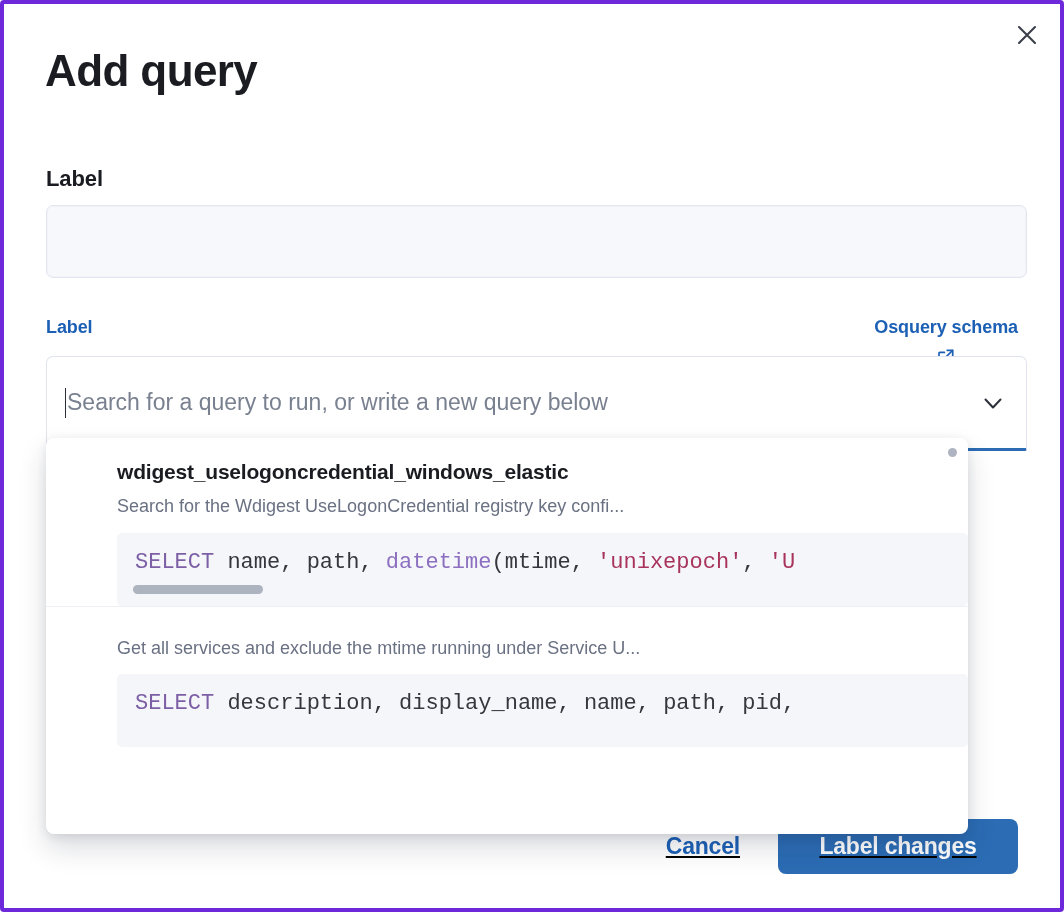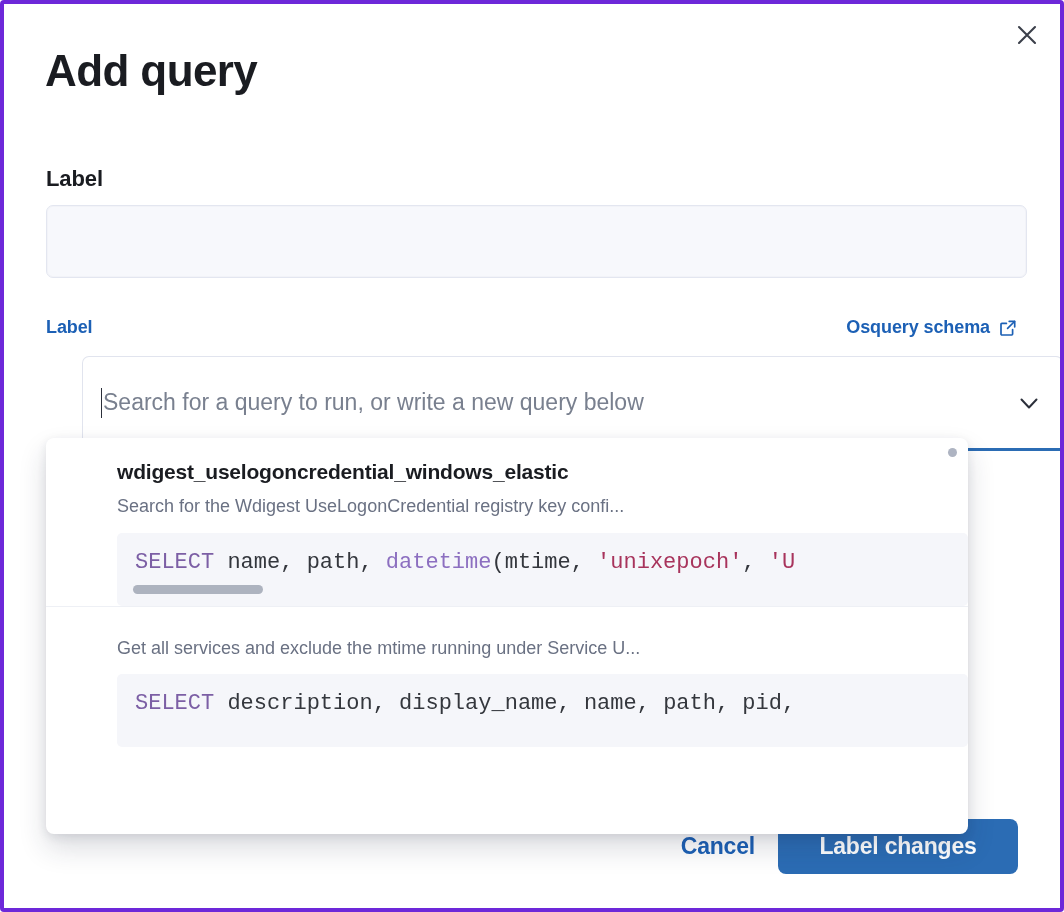--- a/index.html
+++ b/index.html
@@ -111,39 +111,39 @@
     top: 313px;
     font-size: 18px;
     font-weight: 700;
     color: #1c60b5;
     text-decoration: none;
     display: flex;
     align-items: center;
     gap: 8px;
     letter-spacing: -0.1px;
     cursor: pointer;
+    flex-direction: column;
   }
   .schema-link svg { display: block; margin-top: 1px; }
 
   
   .combobox {
     position: absolute;
     left: 42px;
     top: 352px;
     width: 981px;
     height: 95px;
     box-sizing: border-box;
     background: #ffffff;
     border: 1px solid #e1e4ee;
     border-bottom: 3px solid #2b6cb4;
     border-radius: 7px 7px 2px 2px;
     display: flex;
     align-items: center;
     padding: 0 16px 0 18px;
-    margin-left: 36px;
   }
   .combobox-caret {
     width: 1px;
     height: 30px;
     background: #2b2f3a;
     margin-right: 1px;
     flex: 0 0 auto;
   }
   .combobox-input {
     flex: 1 1 auto;
@@ -167,22 +167,23 @@
     cursor: pointer;
   }
 
   
   .footer {
     position: absolute;
     right: 42px;
     bottom: 34px;
     display: flex;
     align-items: center;
-    gap: 7px;
+    gap: 22px;
     z-index: 1;
+    text-decoration: underline;
   }
   .btn-cancel {
     background: transparent;
     border: none;
     color: #1c60b5;
     font-family: "Liberation Sans", sans-serif;
     font-size: 23px;
     font-weight: 700;
     letter-spacing: -0.2px;
     cursor: pointer;

